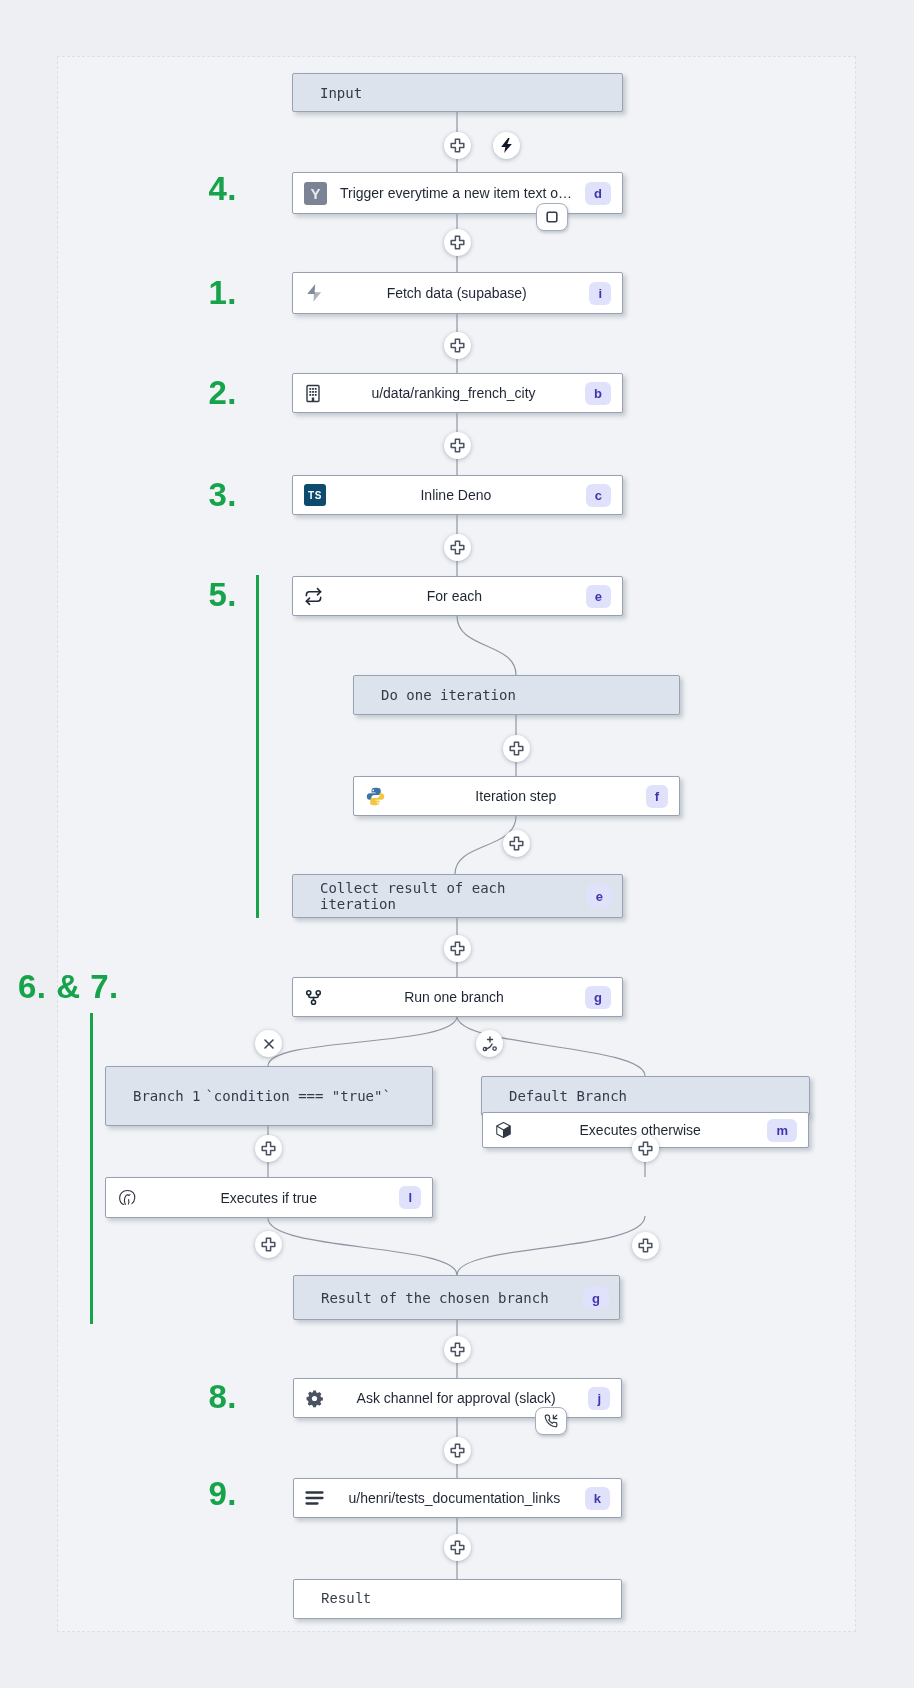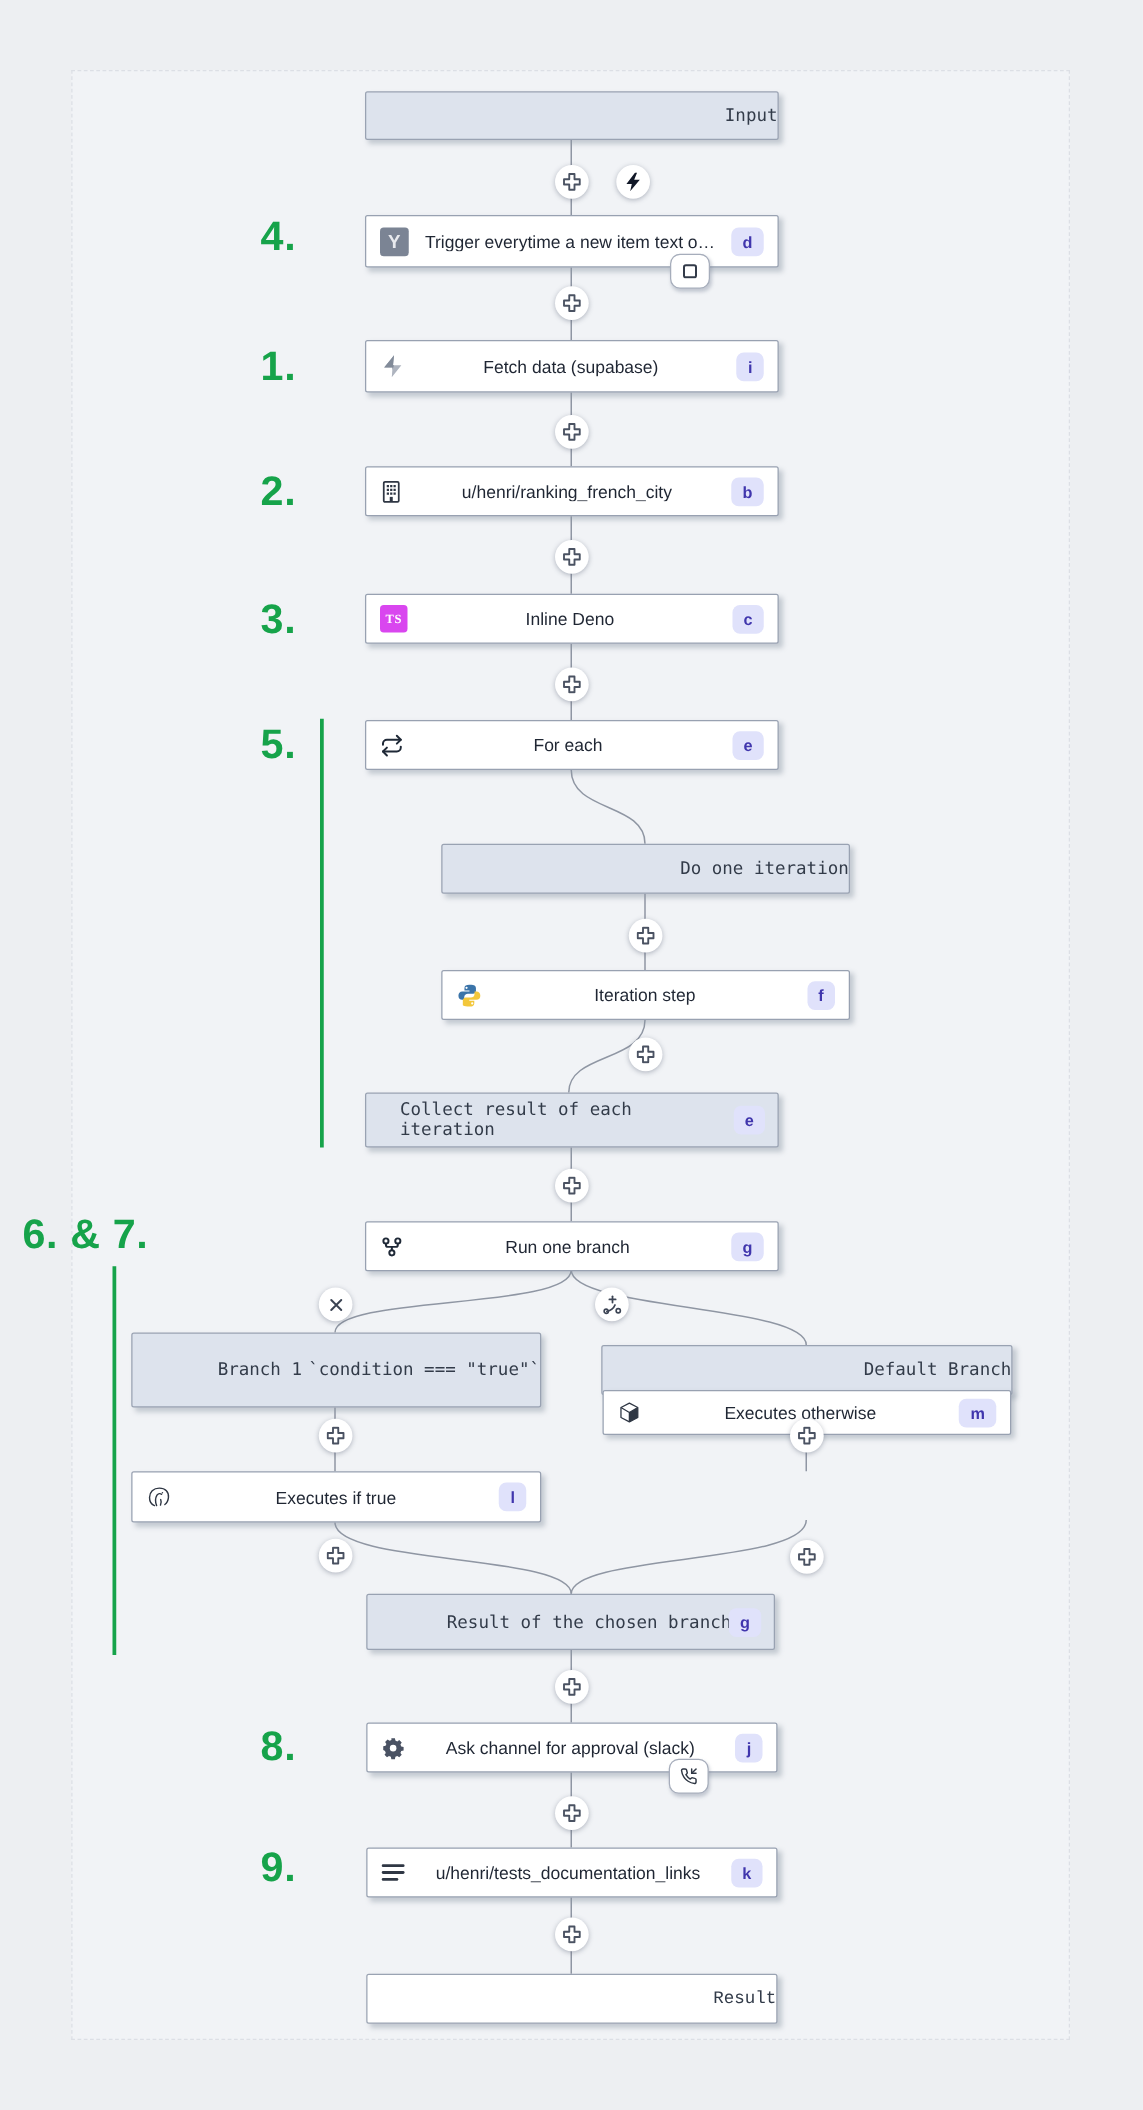--- a/index.html
+++ b/index.html
@@ -10,39 +10,39 @@
   svg.wires{position:absolute;left:0;top:0;z-index:1;}
   .gline{position:absolute;width:3px;background:#16a34a;z-index:2;}
   .gnum{position:absolute;color:#16a34a;font-weight:800;font-size:33px;line-height:1;z-index:2;
         text-align:right;letter-spacing:.5px;}
   .node{position:absolute;display:flex;align-items:center;gap:9px;padding:0 11px;background:#ffffff;
         border:1px solid #98a1b1;border-radius:2px;box-sizing:border-box;z-index:3;
         box-shadow:3px 3px 4px rgba(140,150,165,.45);}
   .node .lbl{flex:1;text-align:center;font-size:14px;color:#1f2633;white-space:nowrap;overflow:hidden;}
   .badge{background:#e0e2fb;color:#4036ad;font-weight:700;font-size:13px;line-height:1;
          border-radius:6px;padding:5px 9px;font-family:"Liberation Sans",sans-serif;}
-  .hdr{position:absolute;display:flex;align-items:center;justify-content:flex-end;background:#dde3ed;
+  .hdr{position:absolute;display:flex;align-items:center;justify-content:flex-start;background:#dde3ed;
        border:1px solid #99a2b2;border-radius:2px;box-sizing:border-box;z-index:3;
        box-shadow:3px 3px 4px rgba(140,150,165,.45);
        font-family:"DejaVu Sans Mono","Liberation Mono",monospace;font-size:14px;color:#323b49;padding-left:27px;}
   .hdr .hbadge{position:absolute;right:10px;top:50%;transform:translateY(-50%);}
   .hdr.white{background:#ffffff;border-color:#9aa3b2;font-family:Liberation Mono, monospace;}
   .hdr .l2{font-size:14px;}
   .col{flex-direction:row;gap:5px;}
   .circle{position:absolute;width:27px;height:27px;border-radius:50%;background:#ffffff;z-index:4;
           display:flex;align-items:center;justify-content:center;
           box-shadow:0 1px 4px rgba(90,100,120,.45);}
   .mini-btn{position:absolute;width:30px;height:26px;background:#ffffff;border:1px solid #a6adbb;
             border-radius:8px;display:flex;align-items:center;justify-content:center;z-index:5;
             box-shadow:1px 2px 3px rgba(125,135,155,.4);}
   .nicon{display:flex;align-items:center;justify-content:center;flex:0 0 auto;}
   .ybox{width:23px;height:23px;border-radius:3px;background:#7b8494;color:#e8eaee;font-weight:700;
         font-size:15px;display:flex;align-items:center;justify-content:center;}
-  .tsbox{width:22px;height:22px;border-radius:3px;background:#d946ef;color:#fff;font-weight:700;
-         font-size:10px;display:flex;align-items:center;justify-content:center;letter-spacing:.5px;font-family:Liberation Serif, serif;}
+  .tsbox{width:22px;height:22px;border-radius:3px;background:#0c4a6e;color:#fff;font-weight:700;
+         font-size:10px;display:flex;align-items:center;justify-content:center;letter-spacing:.5px;}
 </style>
 </head>
 <body>
 
 <div class="canvas">
   <div class="panel"></div>
 
   <svg class="wires" width="914" height="1688" viewBox="0 0 914 1688">
     <g fill="none" stroke="#8f96a3" stroke-width="1.2">
       <path d="M457 112 V172"></path>
@@ -138,21 +138,21 @@
             <rect x="5.4" y="7" width="1.8" height="1.8"></rect>
             <rect x="8.1" y="7" width="1.8" height="1.8"></rect>
             <rect x="10.8" y="7" width="1.8" height="1.8"></rect>
             <rect x="5.4" y="10" width="1.8" height="1.8"></rect>
             <rect x="8.1" y="10" width="1.8" height="1.8"></rect>
             <rect x="10.8" y="10" width="1.8" height="1.8"></rect>
             <rect x="7.8" y="13.5" width="2.4" height="4"></rect>
           </g>
         </svg>
     </span>
-    <span class="lbl">u/henri/ranking_french_city</span>
+    <span class="lbl">u/data/ranking_french_city</span>
     <span class="badge">b</span>
   </div>
 
   <div class="circle" style="left:444px;top:432px">
     <svg width="15" height="15" viewBox="0 0 15 15">
         <path d="M5.4 1.2h4.2v4.2h4.2v4.2H9.6v4.2H5.4V9.6H1.2V5.4h4.2z" fill="#fff" stroke="#4a5262" stroke-width="1.5" stroke-linejoin="round"></path>
       </svg>
   </div>
 
   <div class="node" style="left:292px;top:475px;width:331px;height:40px">

